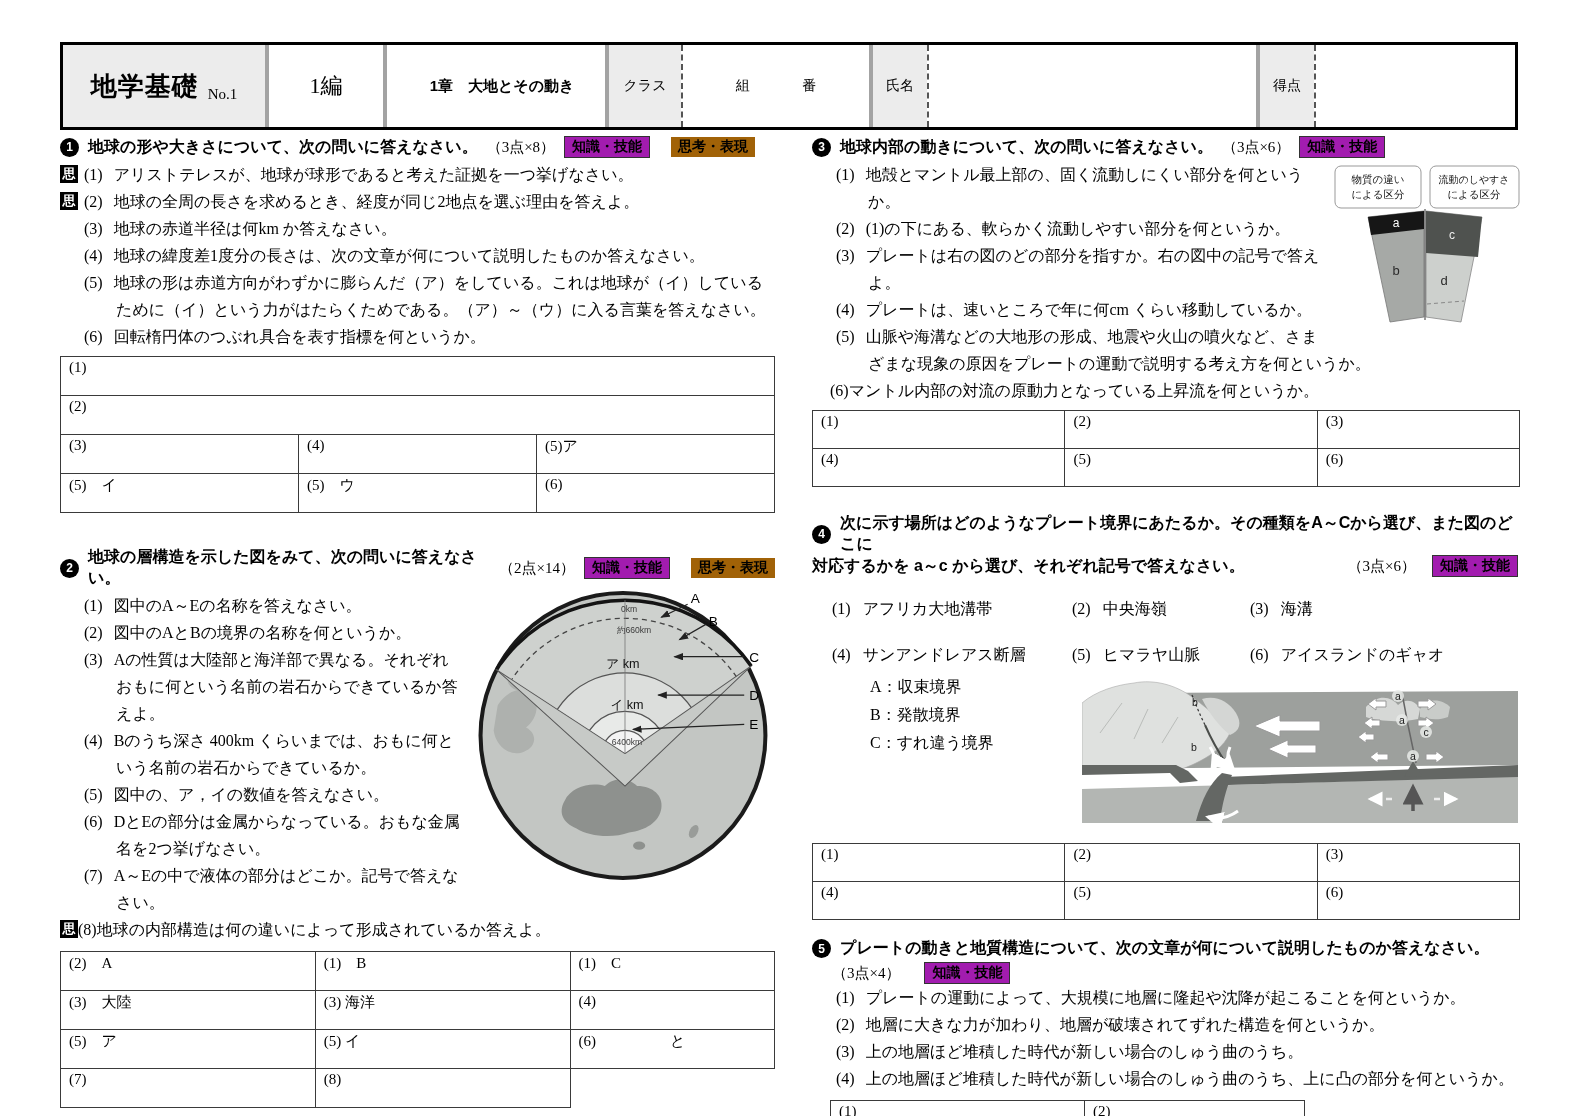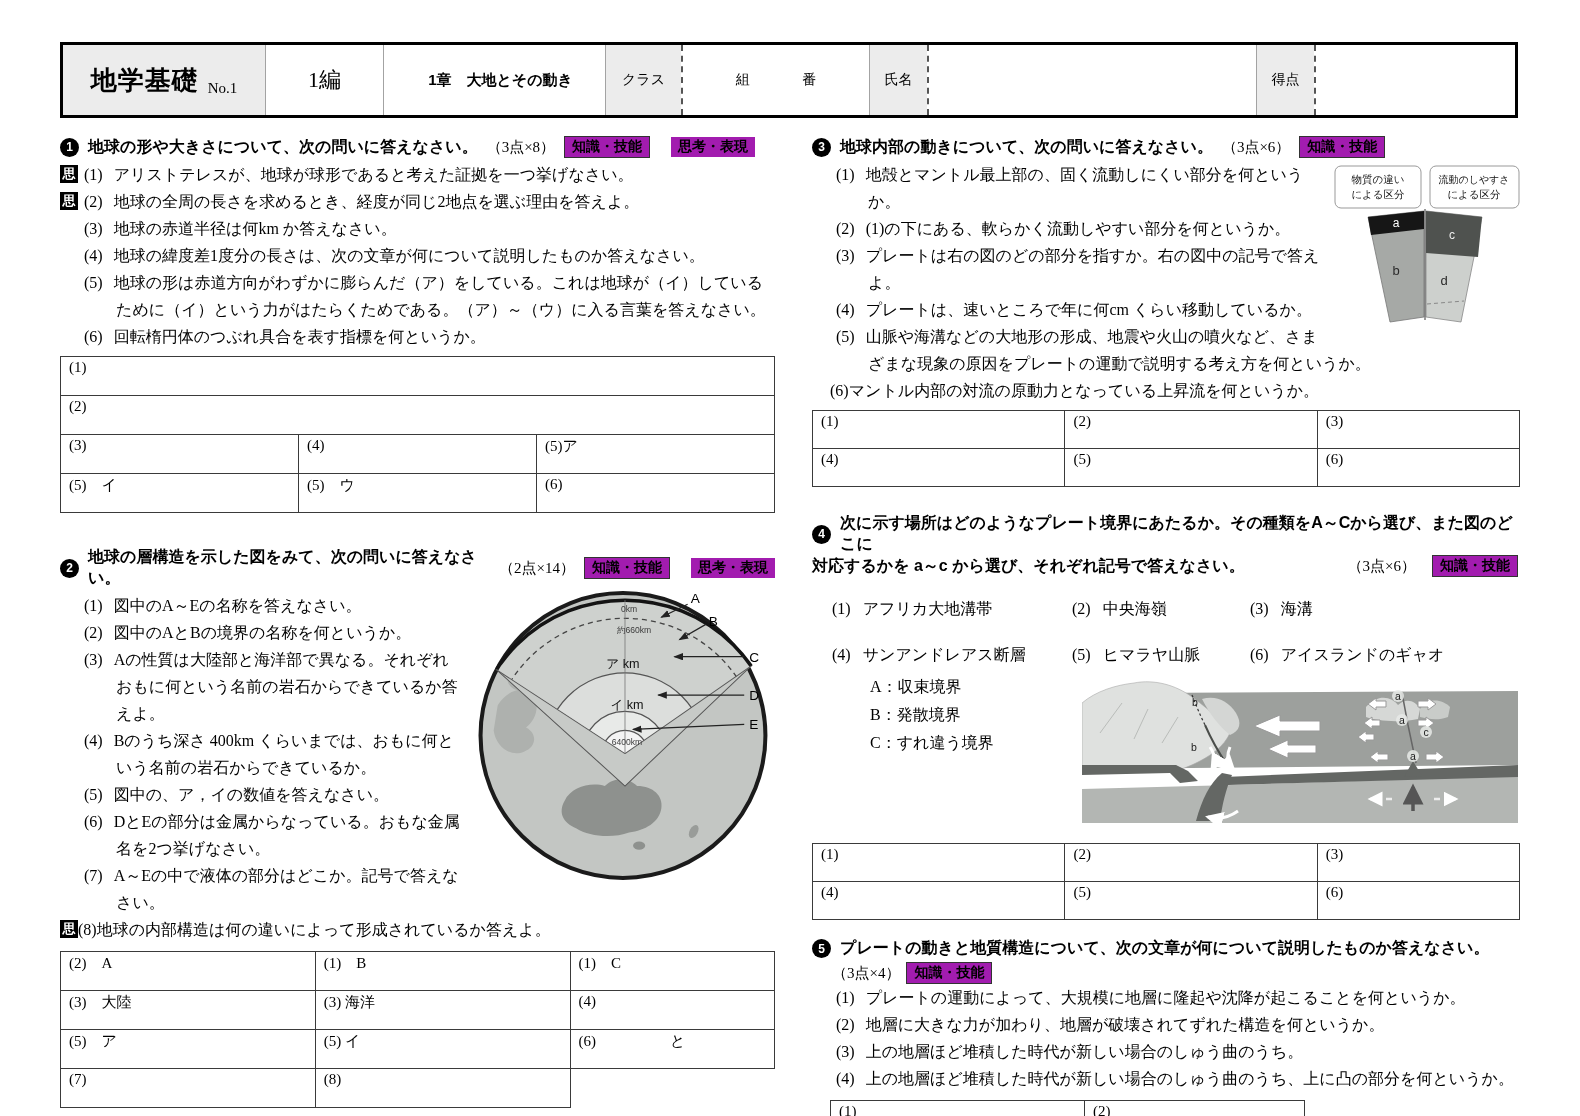--- a/index.html
+++ b/index.html
@@ -1,25 +1,25 @@
 <!DOCTYPE html>
 <html><head>
 <meta charset="utf-8">
 <style>
   html,body{margin:0;padding:0}
   body{width:1580px;height:1116px;background:#fff;position:relative;overflow:hidden;
        font-family:"Liberation Serif",serif;color:#000}
   .page{position:absolute;inset:0}
 
   
-  .hdr{position:absolute;left:60px;top:42px;width:1458px;height:76px;border:3px solid #000;
+  .hdr{position:absolute;left:60px;top:42px;width:1458px;height:88px;border:3px solid #000;
        display:flex;background:#fff;box-sizing:border-box}
   .hcell{display:flex;align-items:center;justify-content:center;box-sizing:border-box;height:100%}
   .hc-gray{background:#ececec}
-  .bl-solid{border-left:1px solid #a3a3a3}
+  .bl-solid{border-left:4px solid #a3a3a3}
   .bl-dash{border-left:2px dashed #555}
   .subject{font:bold 26px "Liberation Sans",sans-serif;letter-spacing:1px}
   .subno{font:15px "Liberation Serif",serif;margin-left:9px;margin-top:16px}
   .hen{font:22px "Liberation Serif",serif}
   .chap{font:bold 15px "Liberation Sans",sans-serif}
   .hsmall{font:14px "Liberation Sans",sans-serif}
   .kumiban{display:flex;justify-content:space-evenly;align-items:center;font:14px "Liberation Serif",serif}
 
   
   .col{position:absolute;top:136px}
@@ -27,21 +27,21 @@
   .col-r{left:812px;width:708px}
 
   
   .qhead{display:flex;align-items:center;gap:9px;line-height:29px;margin-bottom:3px}
   .qnum{flex:0 0 auto;width:19px;height:19px;border-radius:50%;background:#000;color:#fff;
         font:bold 12px "Liberation Sans",sans-serif;display:inline-flex;align-items:center;justify-content:center}
   .qtitle{font:bold 16px "Liberation Sans",sans-serif}
   .qpoints{font:15px "Liberation Serif",serif;white-space:nowrap}
   .badge{font:bold 14px "Liberation Sans",sans-serif;padding:1px 7px;white-space:nowrap}
   .bk{border:1.5px solid #333;background:#a21caf}
-  .bt{background:#a21caf;margin-left:12px}
+  .bt{background:#a16207;margin-left:12px}
 
   
   .item{padding-left:56px;text-indent:-32px;line-height:27px;font-size:16px;position:relative}
   .item .ino{margin-right:11px}
   .item.nogap{text-indent:-38px}
   .item.nogap .ino{margin-right:0}
   .shi{position:absolute;left:0;top:4px;width:18px;height:18px;background:#000;color:#fff;
        font:bold 13px "Liberation Sans",sans-serif;display:flex;align-items:center;justify-content:center;text-indent:0}
 
   
@@ -400,21 +400,21 @@
         <td>(5)</td>
         <td>(6)</td>
       </tr>
     </tbody>
       </table>
 
     <div class="qhead" style="margin-top:18px">
       <span class="qnum">5</span>
       <span class="qtitle">プレートの動きと地質構造について、次の文章が何について説明したものか答えなさい。</span>
     </div>
-    <div class="qh2" style="padding-left:20px;gap:6px">
+    <div class="qh2" style="padding-left:20px;gap:24px">
       <span class="qpoints">（3点×4）</span>
       <span class="badge bk">知識・技能</span>
     </div>
     <div class="item"><span class="ino">(1)</span><span class="itx">プレートの運動によって、大規模に地層に隆起や沈降が起こることを何というか。</span></div>
     <div class="item"><span class="ino">(2)</span><span class="itx">地層に大きな力が加わり、地層が破壊されてずれた構造を何というか。</span></div>
     <div class="item"><span class="ino">(3)</span><span class="itx">上の地層ほど堆積した時代が新しい場合のしゅう曲のうち。</span></div>
     <div class="item"><span class="ino">(4)</span><span class="itx">上の地層ほど堆積した時代が新しい場合のしゅう曲のうち、上に凸の部分を何というか。</span></div>
 
     <table class="anstable narrow" style="margin-top:8px;margin-left:18px">
       <tbody>

